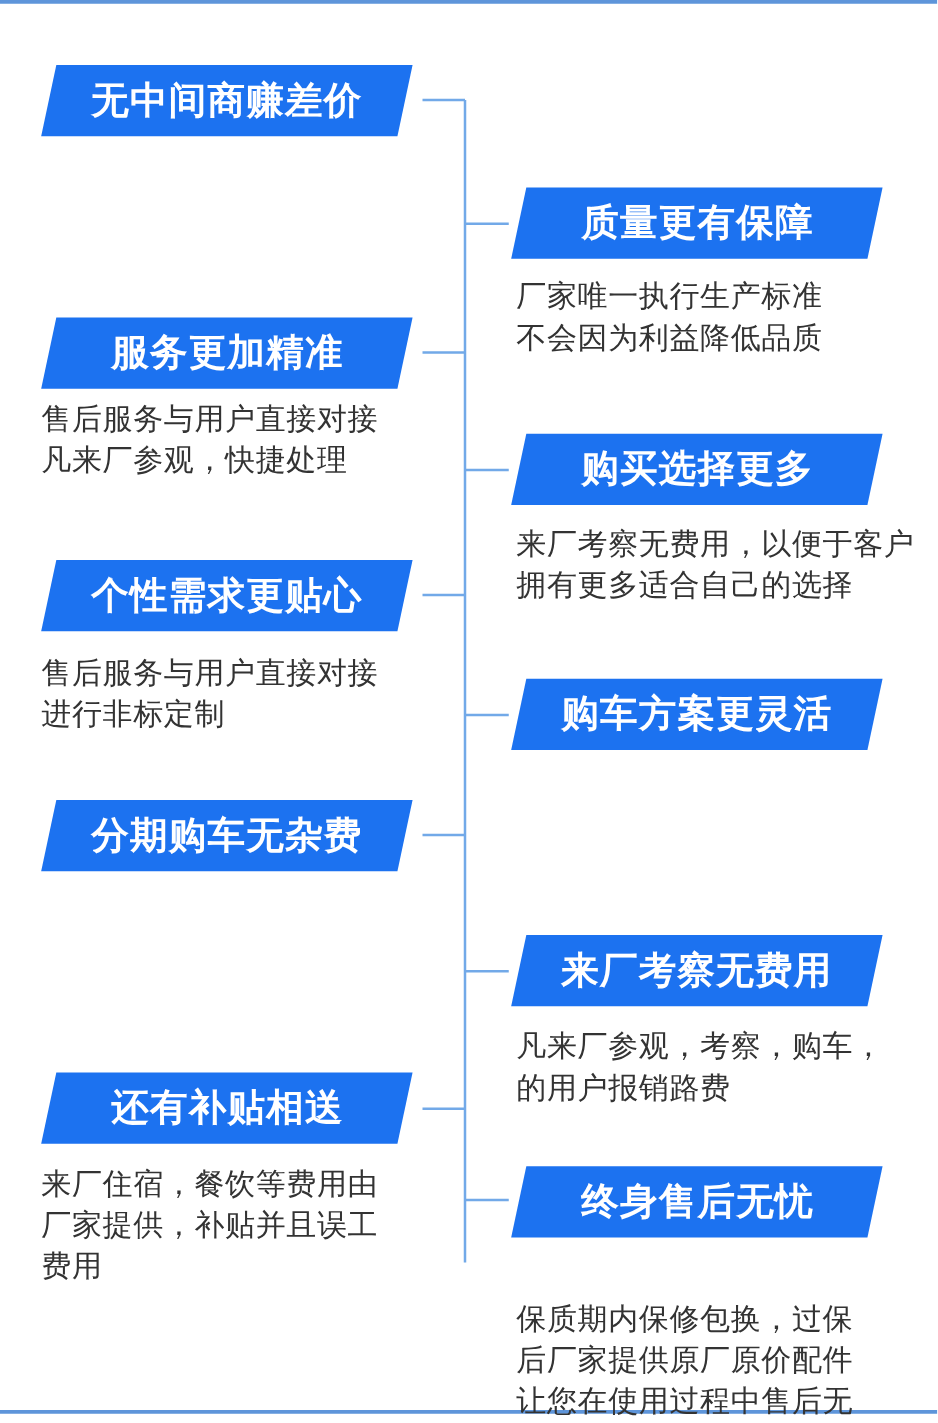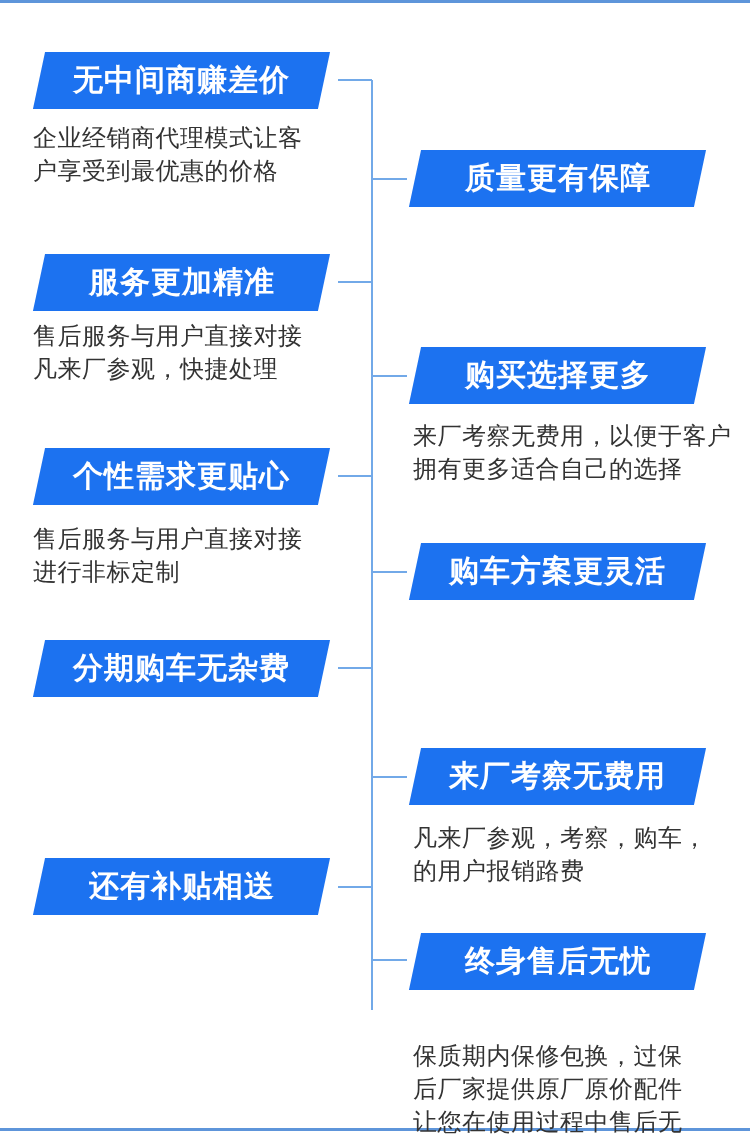--- a/index.html
+++ b/index.html
@@ -89,46 +89,49 @@
 
   <div class="connector right" style="top:178px"></div>
   <div class="connector right" style="top:375px"></div>
   <div class="connector right" style="top:571px"></div>
   <div class="connector right" style="top:776px"></div>
   <div class="connector right" style="top:959px"></div>
 
   <div class="banner l" style="top:52px">
     <span class="banner-text">无中间商赚差价</span>
   </div>
-  <p class="body-text l" style="top:121px">企业经销商代理模式让客
-户享受到最优惠的价格</p>
 
   <div class="banner l" style="top:254px">
     <span class="banner-text">服务更加精准</span>
   </div>
   <p class="body-text l" style="top:319px">售后服务与用户直接对接
 凡来厂参观，快捷处理</p>
 
   <div class="banner l" style="top:448px">
     <span class="banner-text">个性需求更贴心</span>
   </div>
   <p class="body-text l" style="top:522px">售后服务与用户直接对接
 进行非标定制</p>
 
   <div class="banner l" style="top:640px">
     <span class="banner-text">分期购车无杂费</span>
   </div>
 
   <div class="banner l" style="top:858px">
     <span class="banner-text">还有补贴相送</span>
   </div>
+  <p class="body-text l" style="top:931px">来厂住宿，餐饮等费用由
+厂家提供，补贴并且误工
+费用</p>
 
   <div class="banner r" style="top:150px">
     <span class="banner-text">质量更有保障</span>
   </div>
+  <p class="body-text r" style="top:221px">厂家唯一执行生产标准
+不会因为利益降低品质</p>
 
   <div class="banner r" style="top:347px">
     <span class="banner-text">购买选择更多</span>
   </div>
   <p class="body-text r" style="top:419px">来厂考察无费用，以便于客户
 拥有更多适合自己的选择</p>
 
   <div class="banner r" style="top:543px">
     <span class="banner-text">购车方案更灵活</span>
   </div>

